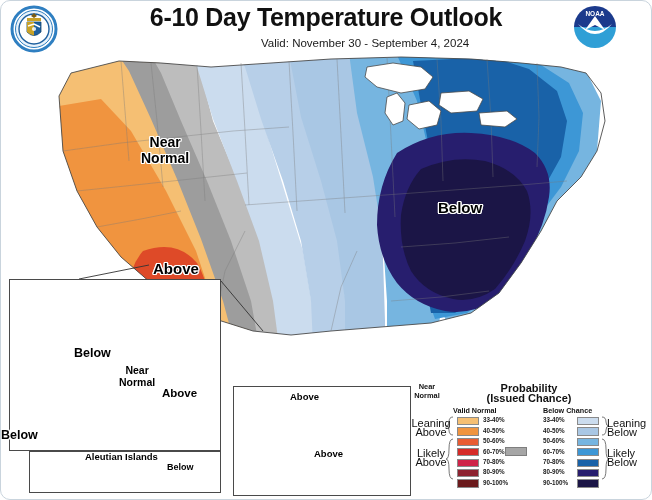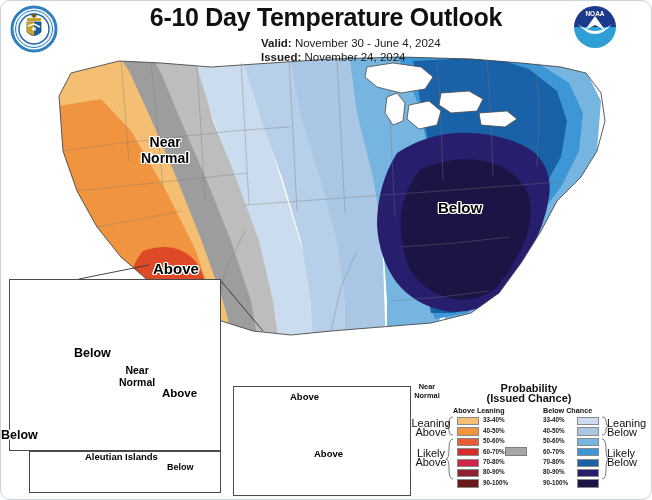--- a/index.html
+++ b/index.html
@@ -28,21 +28,21 @@
     position:absolute; left:90px; top:2px; width:470px;
     text-align:center;
     font-size:25px; font-weight:bold; color:#111;
     letter-spacing:-0.3px;
     white-space:nowrap;
   }
   #subtitle{
     position:absolute; left:150px; top:36px; width:420px;
     font-size:11.5px; color:#1a1a1a; line-height:13.5px;
   }
-  #subtitle .lbl{font-weight:bold;}
+  #subtitle .lbl{font-weight:normal;}
   #subtitle .row{white-space:nowrap; padding-left:110px;}
 
   
   #nws-logo{position:absolute; left:9px; top:4px; width:48px; height:48px;}
   
   #noaa-logo{position:absolute; left:571px; top:3px; width:46px; height:46px;}
 
   
   #map-canvas{position:absolute; left:0; top:0; width:652px; height:500px;}
 
@@ -283,25 +283,21 @@
   <div class="map-label lbl-al-below">Below</div>
 
   <div class="map-label lbl-hi-above1">Above</div>
   <div class="map-label lbl-hi-above2">Above</div>
 
   <div id="header">
     <div id="title">6-10 Day Temperature Outlook</div>
     <div id="subtitle">
       <div class="row">
         <span class="lbl">Valid:</span>
-        <span>November 30 - June 4, 2024</span>
-      </div>
-      <div class="row">
-        <span class="lbl">Issued:</span>
-        <span>November 24, 2024</span>
+        <span>November 30 - September 4, 2024</span>
       </div>
     </div>
   </div>
 
   <svg id="nws-logo" viewBox="0 0 48 48">
     <circle cx="24" cy="24" r="22" fill="#ffffff" stroke="#2f7fc1" stroke-width="3"></circle>
     <circle cx="24" cy="24" r="18.5" fill="#e9f3fb" stroke="#2f7fc1" stroke-width="1"></circle>
     <circle cx="24" cy="24" r="15" fill="#ffffff" stroke="#1d5f9e" stroke-width="1.4"></circle>
     <path d="M17,13 L31,13 L31,16 L17,16 Z" fill="#c9a227"></path>
     <path d="M24,8 L27,11 L24,13 L21,11 Z" fill="#7a5c12"></path>
@@ -319,21 +315,21 @@
     <path d="M23,12 L33,26 L23,21 L13,26 Z" fill="#ffffff"></path>
     <text x="23" y="12" text-anchor="middle" font-size="6.5" font-weight="bold" font-family="Liberation Sans, sans-serif" fill="#ffffff">NOAA</text>
   </svg>
 
   <div id="legend">
     <div id="legend-title">
       <span>Probability</span><br>
       <span>(Issued Chance)</span>
     </div>
 
-    <div class="col-head" id="head-above">Above Leaning</div>
+    <div class="col-head" id="head-above">Valid Normal</div>
     <div class="col-head" id="head-below">Below Chance</div>
 
     <svg style="position:absolute;left:0;top:0;width:240px;height:116px;pointer-events:none;">
       <path class="brace" d="M44,34 Q40,34 40,39 Q40,43 37,43 Q40,43 40,47 Q40,52 44,52"></path>
       <path class="brace" d="M44,56 Q40,56 40,66 Q40,76 37,76 Q40,76 40,86 Q40,96 44,96"></path>
       <path class="brace" d="M193,34 Q197,34 197,39 Q197,43 200,43 Q197,43 197,47 Q197,52 193,52"></path>
       <path class="brace" d="M193,56 Q197,56 197,66 Q197,76 200,76 Q197,76 197,86 Q197,96 193,96"></path>
     </svg>
 
     <div id="above-col">

